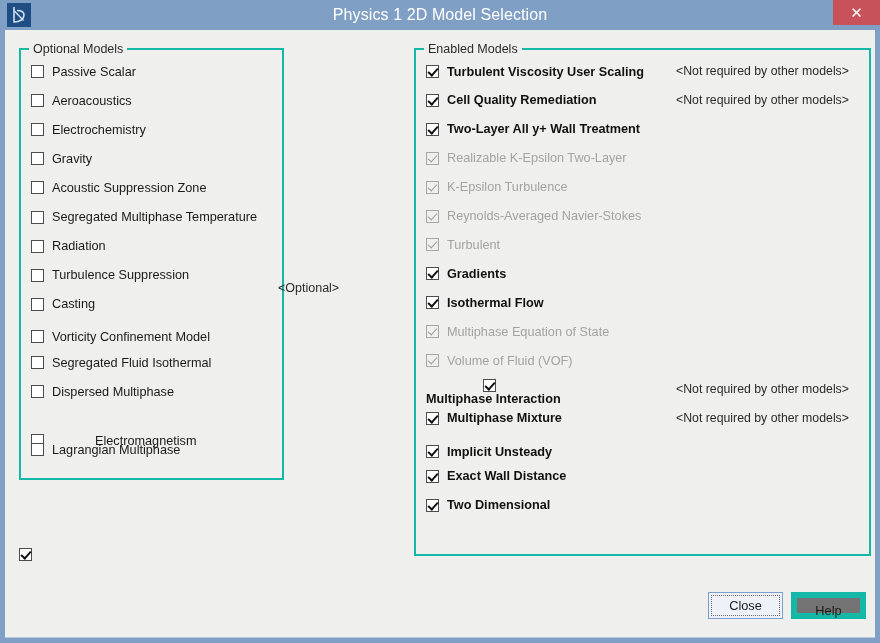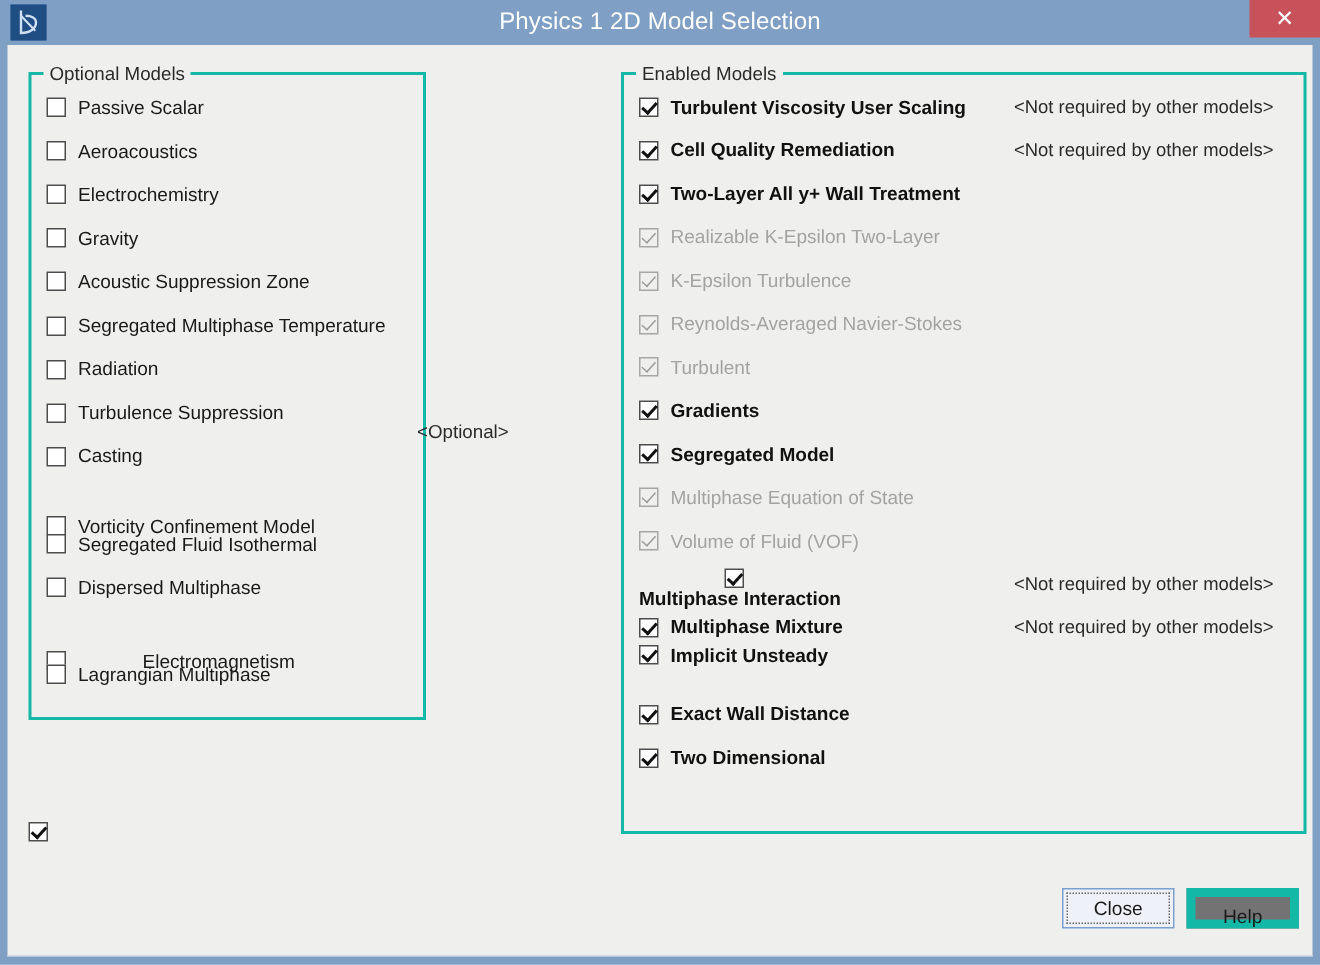--- a/index.html
+++ b/index.html
@@ -265,21 +265,21 @@
             <span class="lbl">Radiation</span>
           </div>
           <div class="row" style="top: 214.7px;">
             <span class="cb"></span>
             <span class="lbl">Turbulence Suppression</span>
           </div>
           <div class="row" style="top: 243.8px;">
             <span class="cb"></span>
             <span class="lbl">Casting</span>
           </div>
-          <div class="row" style="top: 290px;">
+          <div class="row" style="top: 276px;">
             <span class="cb"></span>
             <span class="lbl">Vorticity Confinement Model</span>
           </div>
           <div class="row" style="top: 302px;">
             <span class="cb"></span>
             <span class="lbl">Segregated Fluid Isothermal</span>
           </div>
           <div class="row" style="top: 331.1px;">
             <span class="cb"></span>
             <span class="lbl">Dispersed Multiphase</span>
@@ -329,41 +329,41 @@
           <div class="row dim" style="top: 184.4px;">
             <span class="cb checked disabled"></span>
             <span class="lbl">Turbulent</span>
           </div>
           <div class="row bold" style="top: 213.3px;">
             <span class="cb checked"></span>
             <span class="lbl">Gradients</span>
           </div>
           <div class="row bold" style="top: 242.2px;">
             <span class="cb checked"></span>
-            <span class="lbl">Segregated Model</span>
+            <span class="lbl">Isothermal Flow</span>
           </div>
           <div class="row dim" style="top: 271.1px;">
             <span class="cb checked disabled"></span>
             <span class="lbl">Multiphase Equation of State</span>
           </div>
           <div class="row dim" style="top: 300px;">
             <span class="cb checked disabled"></span>
             <span class="lbl">Volume of Fluid (VOF)</span>
           </div>
           <div class="row bold" style="top: 328.9px; flex-direction: column;">
             <span class="cb checked"></span>
             <span class="lbl">Multiphase Interaction</span>
           </div>
           <div class="note" style="top: 328.9px;">&lt;Not required by other models&gt;</div>
           <div class="row bold" style="top: 357.8px;">
             <span class="cb checked"></span>
             <span class="lbl">Multiphase Mixture</span>
           </div>
           <div class="note" style="top: 357.8px;">&lt;Not required by other models&gt;</div>
-          <div class="row bold" style="top: 376px;">
+          <div class="row bold" style="top: 391px;">
             <span class="cb checked"></span>
             <span class="lbl">Implicit Unsteady</span>
           </div>
           <div class="row bold" style="top: 415.6px;">
             <span class="cb checked"></span>
             <span class="lbl">Exact Wall Distance</span>
           </div>
           <div class="row bold" style="top: 444.5px;">
             <span class="cb checked"></span>
             <span class="lbl">Two Dimensional</span>

